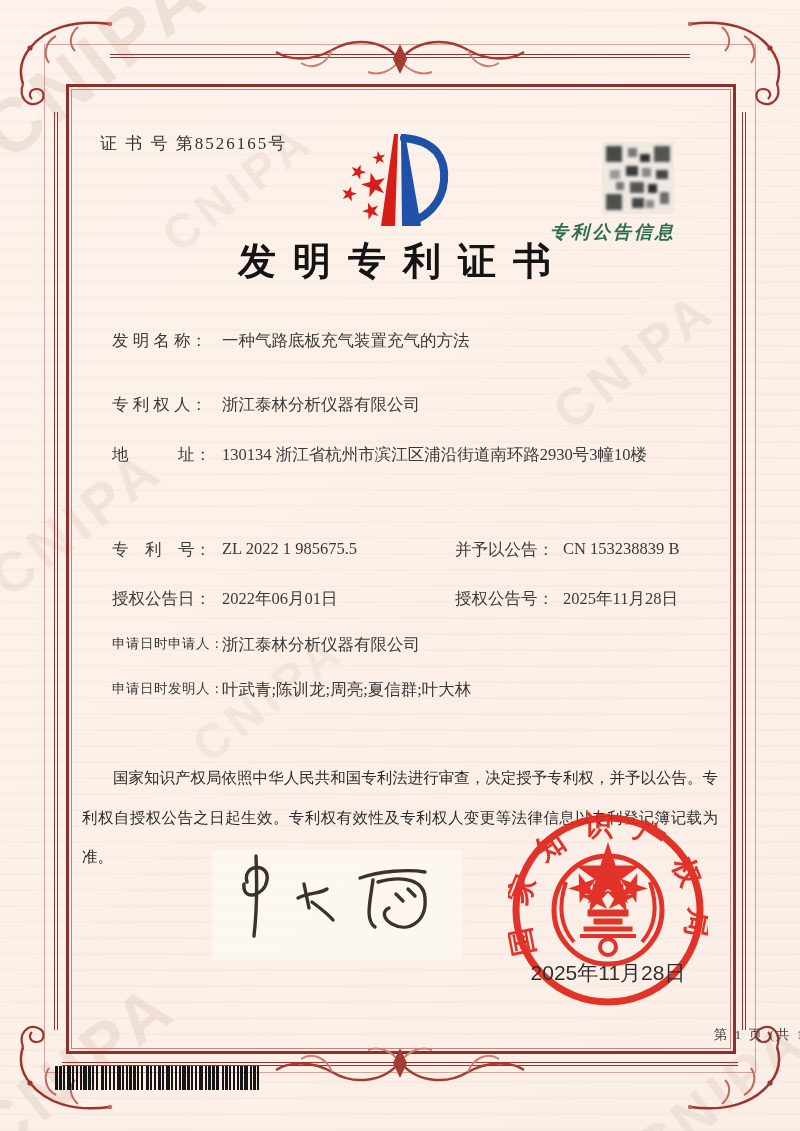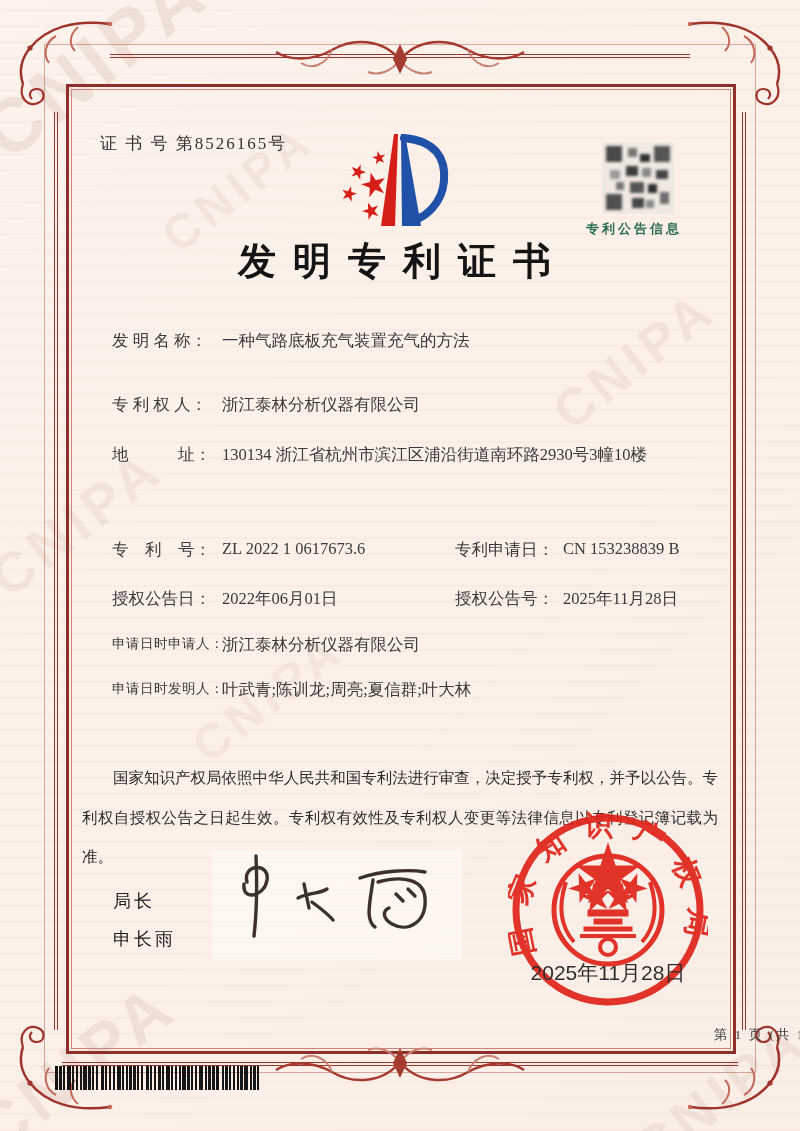--- a/index.html
+++ b/index.html
@@ -32,21 +32,21 @@
   .center-orn.top{top:30px;}
   .center-orn.bottom{top:1036px; transform:scaleY(-1);}
   .frame{position:absolute; left:66px; top:84px; width:664px; height:964px;
     border:3px solid #8e2f2b; z-index:2;}
   .frame-inner{position:absolute; inset:2px; border:1px solid #c9857a;}
   
   .content{position:absolute; inset:0; z-index:4;}
   .cert-no{position:absolute; left:100px; top:132px; font-size:17px; letter-spacing:2px; color:#333; white-space:pre;}
   .logo{position:absolute; left:318px; top:128px;}
   .qr{position:absolute; left:602px; top:142px; width:72px; height:72px; background:#efe9e2;}
-  .qr-label{position:absolute; left:586px; top:220px; font-size:13px; letter-spacing:3px; color:#2c6e54; font-weight:600;}
+  .qr-label{position:absolute; left:550px; top:220px; font-size:18px; letter-spacing:3px; color:#2c6e54; font-weight:600;font-style:italic;}
   .title{position:absolute; left:0; top:236px; width:100%; text-align:center;
     font-size:38px; font-weight:700; letter-spacing:17px; padding-left:6px; box-sizing:border-box; color:#141414;}
   .row{position:absolute; left:112px; width:620px; font-size:16.5px; color:#3a3a3a;}
   .flabel{display:inline-block; width:110px; white-space:pre; vertical-align:top;}
   .flabel.small{font-size:13.5px; letter-spacing:0.5px; line-height:20px;}
   .fvalue{white-space:pre;}
   .flabel2{position:absolute; left:343px; width:106px; white-space:pre;}
   .fvalue2{position:absolute; left:451px; white-space:pre;}
   .statement{position:absolute; left:82px; top:758px; width:636px;
     font-size:15.5px; line-height:2.55; text-align:justify; text-indent:2em; color:#2d2d2d;}
@@ -165,40 +165,36 @@
     <div class="row" style="top:394px">
       <span class="flabel">专 利 权 人：</span><span class="fvalue">浙江泰林分析仪器有限公司</span>
     </div>
     <div class="row" style="top:330px">
       <span class="flabel">发 明 名 称：</span><span class="fvalue">一种气路底板充气装置充气的方法</span>
     </div>
     <div class="row" style="top:444px">
       <span class="flabel">地　　　址：</span><span class="fvalue">130134 浙江省杭州市滨江区浦沿街道南环路2930号3幢10楼</span>
     </div>
     <div class="row" style="top:539px">
-      <span class="flabel">专　利　号：</span><span class="fvalue">ZL 2022 1 0617673.6</span>
-      <span class="flabel2">专利申请日：</span><span class="fvalue2">CN 153238839 B</span>
+      <span class="flabel">专　利　号：</span><span class="fvalue">ZL 2022 1 985675.5</span>
+      <span class="flabel2">并予以公告：</span><span class="fvalue2">CN 153238839 B</span>
     </div>
     <div class="row" style="top:588px">
       <span class="flabel">授权公告日：</span><span class="fvalue">2022年06月01日</span>
       <span class="flabel2">授权公告号：</span><span class="fvalue2">2025年11月28日</span>
     </div>
     <div class="row" style="top:634px">
       <span class="flabel small">申请日时申请人：</span><span class="fvalue">浙江泰林分析仪器有限公司</span>
     </div>
     <div class="row" style="top:679px">
       <span class="flabel small">申请日时发明人：</span><span class="fvalue">叶武青;陈训龙;周亮;夏信群;叶大林</span>
     </div>
 
     <div class="statement">国家知识产权局依照中华人民共和国专利法进行审查，决定授予专利权，并予以公告。专利权自授权公告之日起生效。专利权有效性及专利权人变更等法律信息以专利登记簿记载为准。</div>
 
-    <div class="director">
-      <div>局长</div>
-      <div>申长雨</div>
-    </div>
 
     <svg class="sig-box" width="250" height="110" viewBox="0 0 250 110">
       <g fill="none" stroke="#3b322b" stroke-width="3.4" stroke-linecap="round">
         <path d="M35,32 C30,14 58,12 55,30 C53,46 30,52 32,34"></path>
         <path d="M44,6 C45,30 45,60 42,86"></path>
         <path d="M92,34 L97,58"></path>
         <path d="M86,48 C98,42 108,44 115,39"></path>
         <path d="M100,52 C108,58 115,63 121,70"></path>
         <path d="M148,28 C168,21 196,19 213,22"></path>
         <path d="M161,30 C158,52 153,70 163,77"></path>

